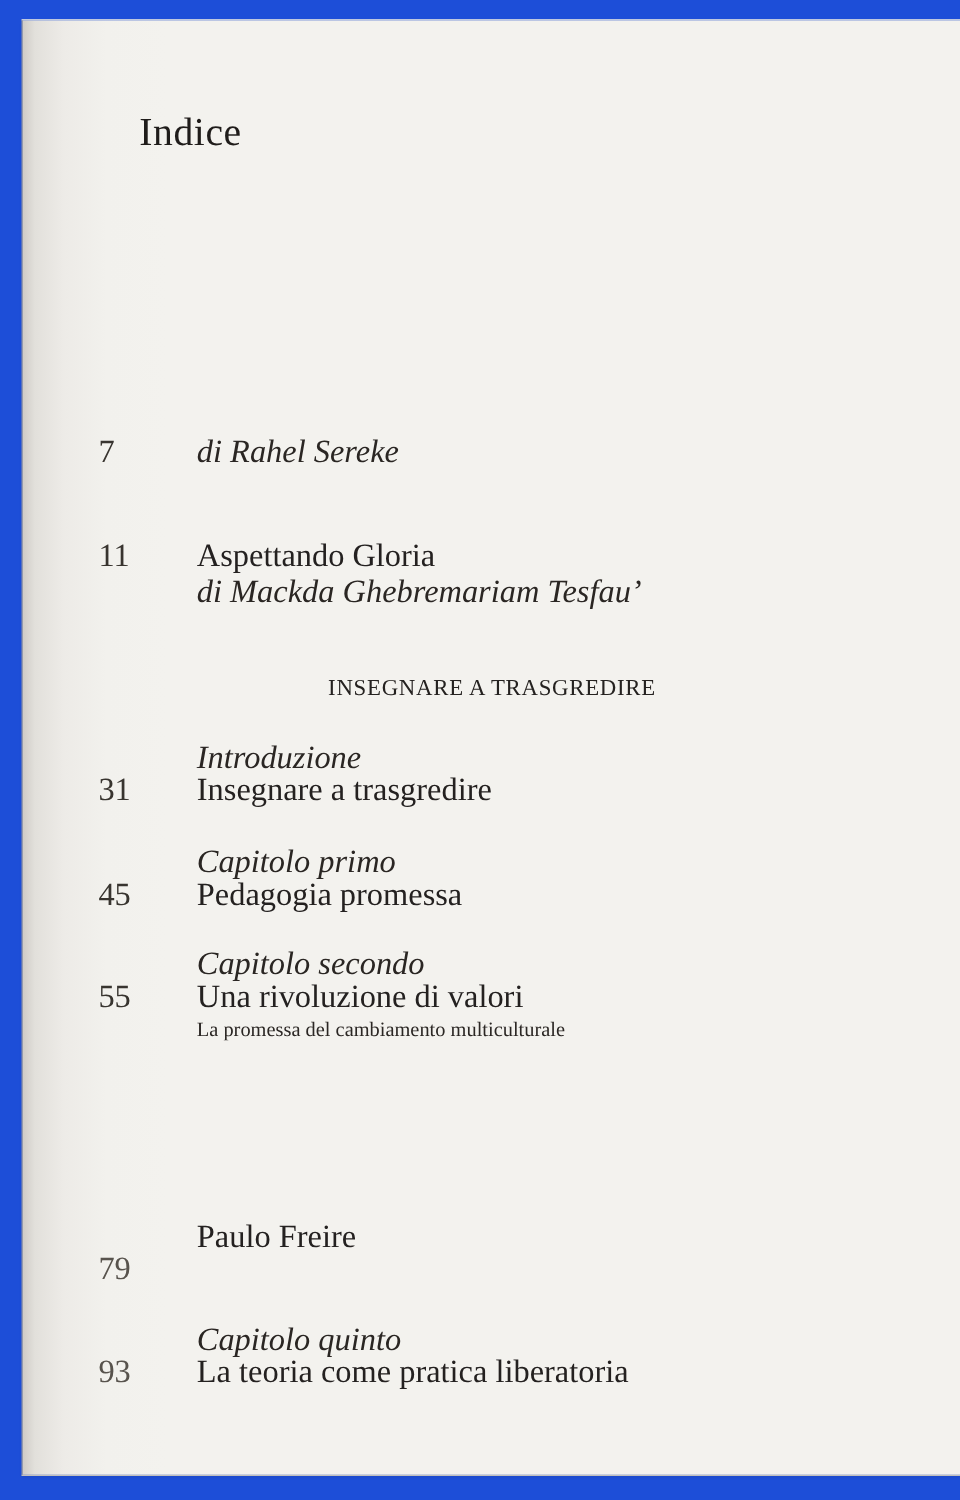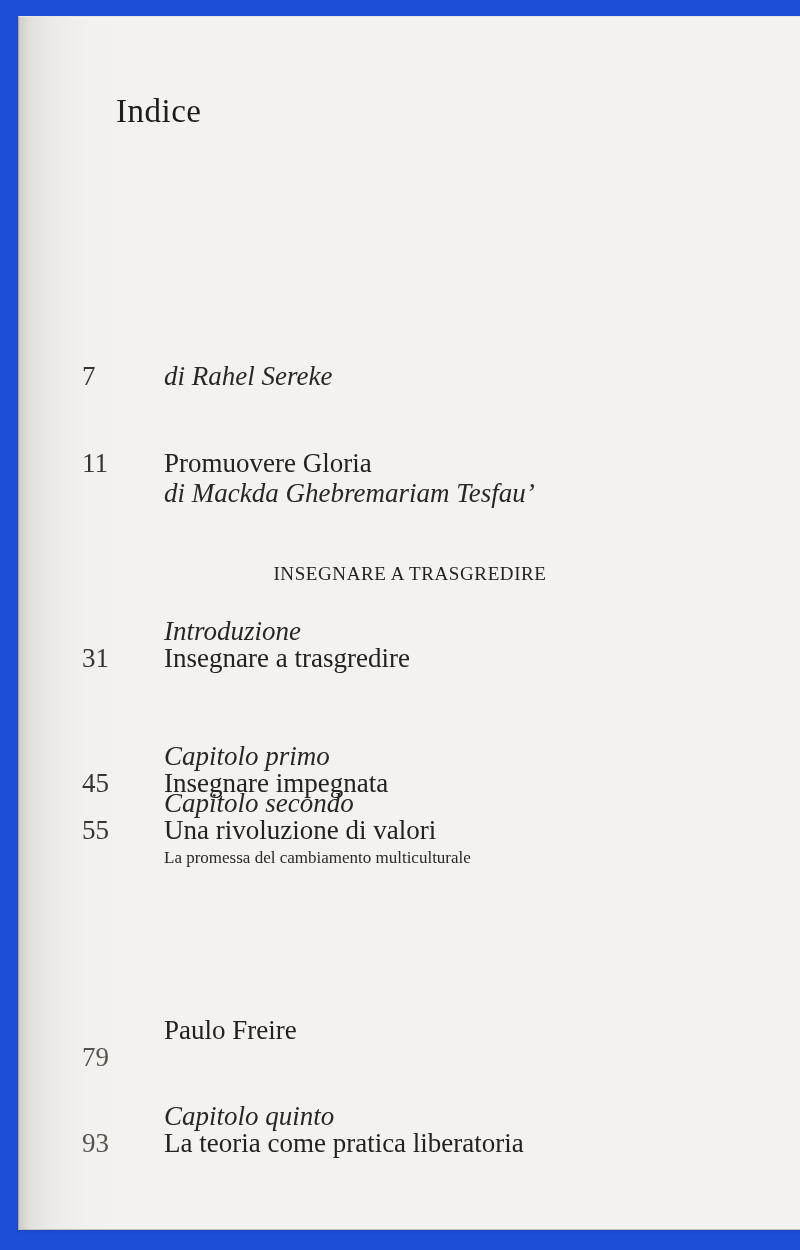--- a/index.html
+++ b/index.html
@@ -114,40 +114,40 @@
     <div class="entry front" style="top:344px">
       <span class="num">7</span>
       <div class="body">
         <div class="author">di Rahel Sereke</div>
       </div>
     </div>
 
     <div class="entry front" style="top:431px">
       <span class="num">11</span>
       <div class="body">
-        <div class="etitle">Promuovere Gloria</div>
+        <div class="etitle">Aspettando Gloria</div>
         <div class="author">di Mackda Ghebremariam Tesfau’</div>
       </div>
     </div>
 
     <div class="section-heading">INSEGNARE A TRASGREDIRE</div>
 
     <div class="entry chapter" style="top:601px">
       <span class="num">31</span>
       <div class="body">
         <div class="clabel">Introduzione</div>
         <div class="etitle">Insegnare a trasgredire</div>
       </div>
     </div>
 
-    <div class="entry chapter" style="top:726px">
+    <div class="entry chapter" style="top:688px">
       <span class="num">45</span>
       <div class="body">
         <div class="clabel">Capitolo primo</div>
-        <div class="etitle">Insegnare impegnata</div>
+        <div class="etitle">Pedagogia promessa</div>
       </div>
     </div>
 
     <div class="entry chapter" style="top:773px">
       <span class="num">55</span>
       <div class="body">
         <div class="clabel">Capitolo secondo</div>
         <div class="etitle">Una rivoluzione di valori</div>
         <div class="esub">La promessa del cambiamento multiculturale</div>
       </div>

